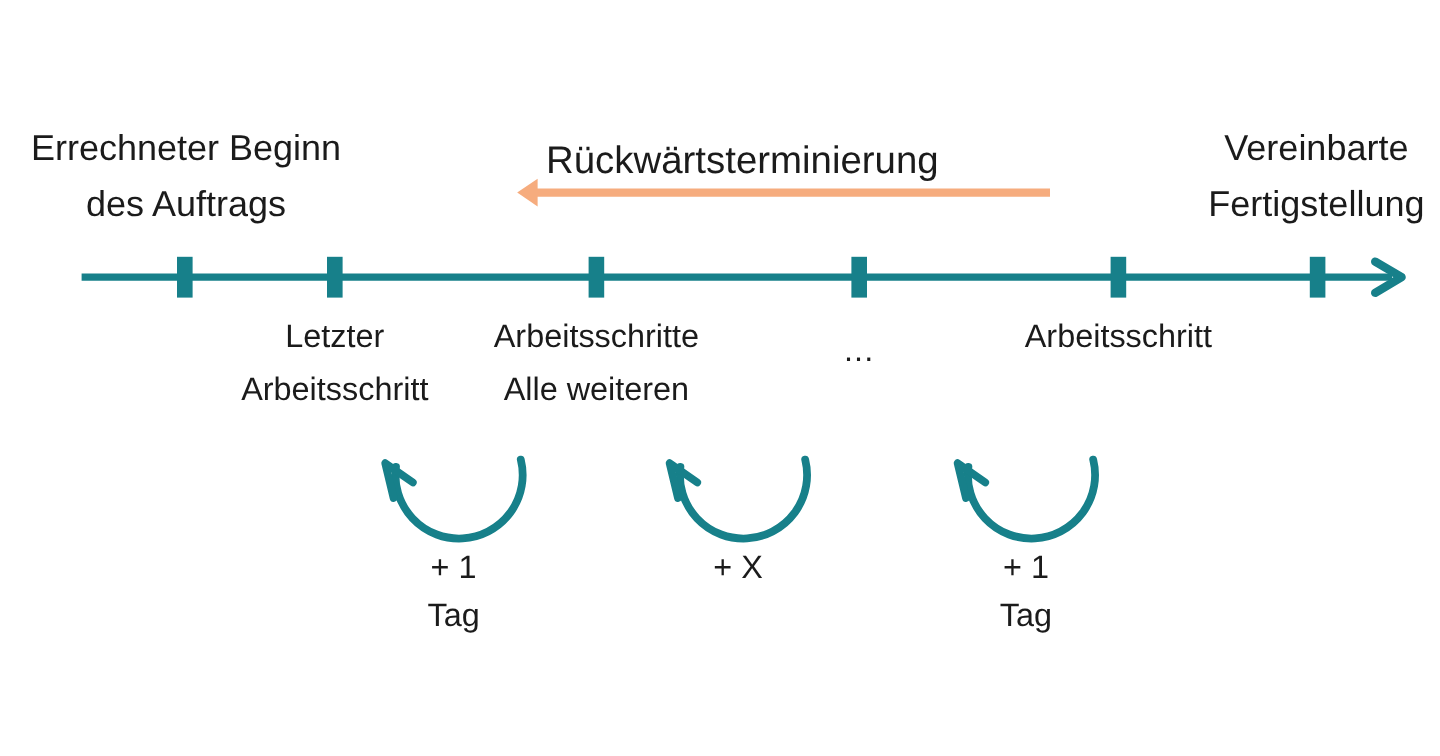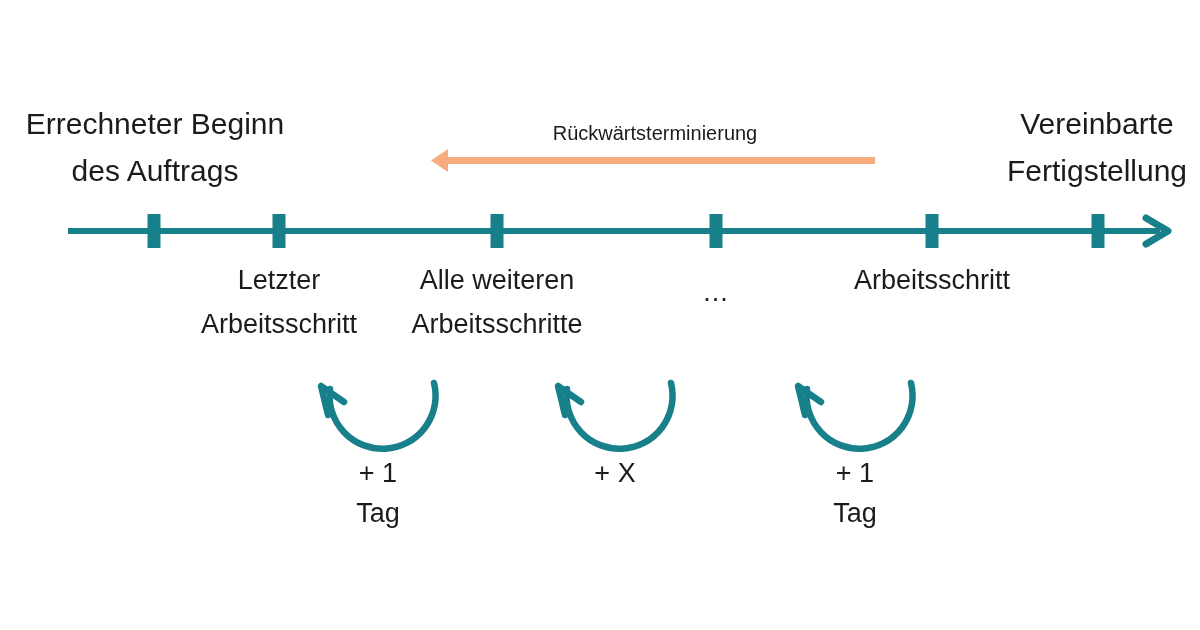--- a/index.html
+++ b/index.html
@@ -5,21 +5,21 @@
   * { margin:0; padding:0; box-sizing:border-box; }
   html, body { background:#ffffff; }
   .canvas {
     position:relative; width:1200px; height:630px; overflow:hidden;
     background:var(--background, #ffffff);
     color:var(--text, #1b1b1b);
     font-family:"Liberation Sans", sans-serif;
   }
   .abs { position:absolute; }
   .corner-label { font-size:30px; line-height:47px; text-align:center; font-weight:400; }
-  .center-label { font-size:20px; line-height:34px; text-align:center; }
+  .center-label { font-size:32px; line-height:34px; text-align:left; }
   .step-label   { font-size:27px; line-height:44px; text-align:center; }
   .dots-label   { font-size:27px; line-height:44px; text-align:center; letter-spacing:1px; }
   .loop-label   { font-size:27px; line-height:40px; text-align:center; }
   .teal-stroke   { stroke:var(--teal,#17808A); }
   .teal-fill     { fill:var(--teal,#17808A); }
   .orange-stroke { stroke:var(--orange,#F6AC7E); }
   .orange-fill   { fill:var(--orange,#F6AC7E); }
   svg { display:block; }
 </style>
 </head>
@@ -54,22 +54,22 @@
     <rect class="teal-fill" x="925.5" y="11" width="13" height="34"></rect>
     <rect class="teal-fill" x="1091.5" y="11" width="13" height="34"></rect>
   </svg>
 
   <div class="abs step-label" style="left:159px; top:258px; width:240px;">
     <div>Letzter</div>
     <div>Arbeitsschritt</div>
   </div>
 
   <div class="abs step-label" style="left:377px; top:258px; width:240px;">
+    <div>Arbeitsschritte</div>
     <div>Alle weiteren</div>
-    <div>Arbeitsschritte</div>
   </div>
 
   <div class="abs dots-label" style="left:666px; top:270px; width:100px;">...</div>
 
   <div class="abs step-label" style="left:812px; top:258px; width:240px;">
     <div>Arbeitsschritt</div>
   </div>
 
   <svg class="abs" style="left:308px; top:372px;" width="140" height="90" viewBox="0 0 140 90">
     <path class="teal-stroke" d="M 126 11 A 53 53 0 1 1 22 17" stroke-width="6.5" fill="none" stroke-linecap="round"></path>

